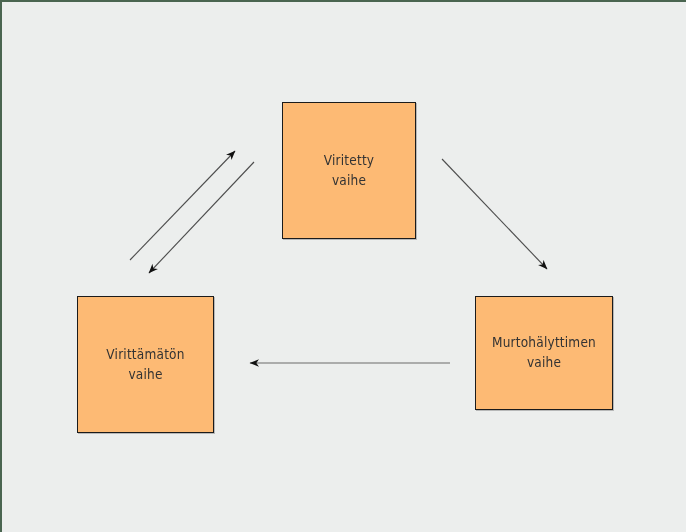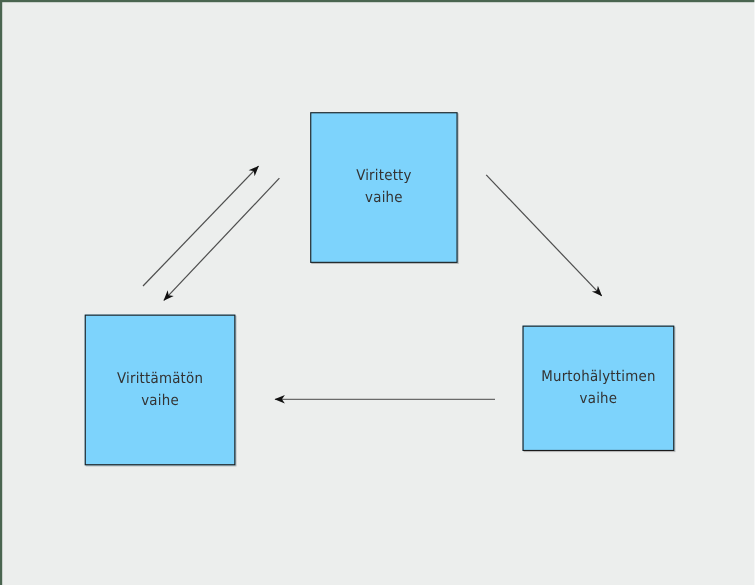--- a/index.html
+++ b/index.html
@@ -22,21 +22,21 @@
     position: absolute;
     left: 0;
     top: 0;
     width: 686px;
     height: 532px;
   }
   .node-box {
     position: absolute;
     box-sizing: border-box;
     border: 1px solid #1b1b1b;
-    background: #7dd3fc;
+    background: #fdba74;
     display: flex;
     align-items: center;
     justify-content: center;
     text-align: center;
     box-shadow: 1px 1px 0 rgba(140,140,140,0.55);
   }
   .node-label {
     color: #333333;
     font-size: 13.5px;
     line-height: 1.45;
@@ -47,21 +47,21 @@
     user-select: none;
   }
   #node-tuned {
     left: 280px;
     top: 100px;
     width: 134px;
     height: 137px;
   }
   #node-untuned {
     left: 75px;
-    top: 284px;
+    top: 294px;
     width: 137px;
     height: 137px;
   }
   #node-alarm {
     left: 473px;
     top: 294px;
     width: 138px;
     height: 114px;
   }
 </style>

